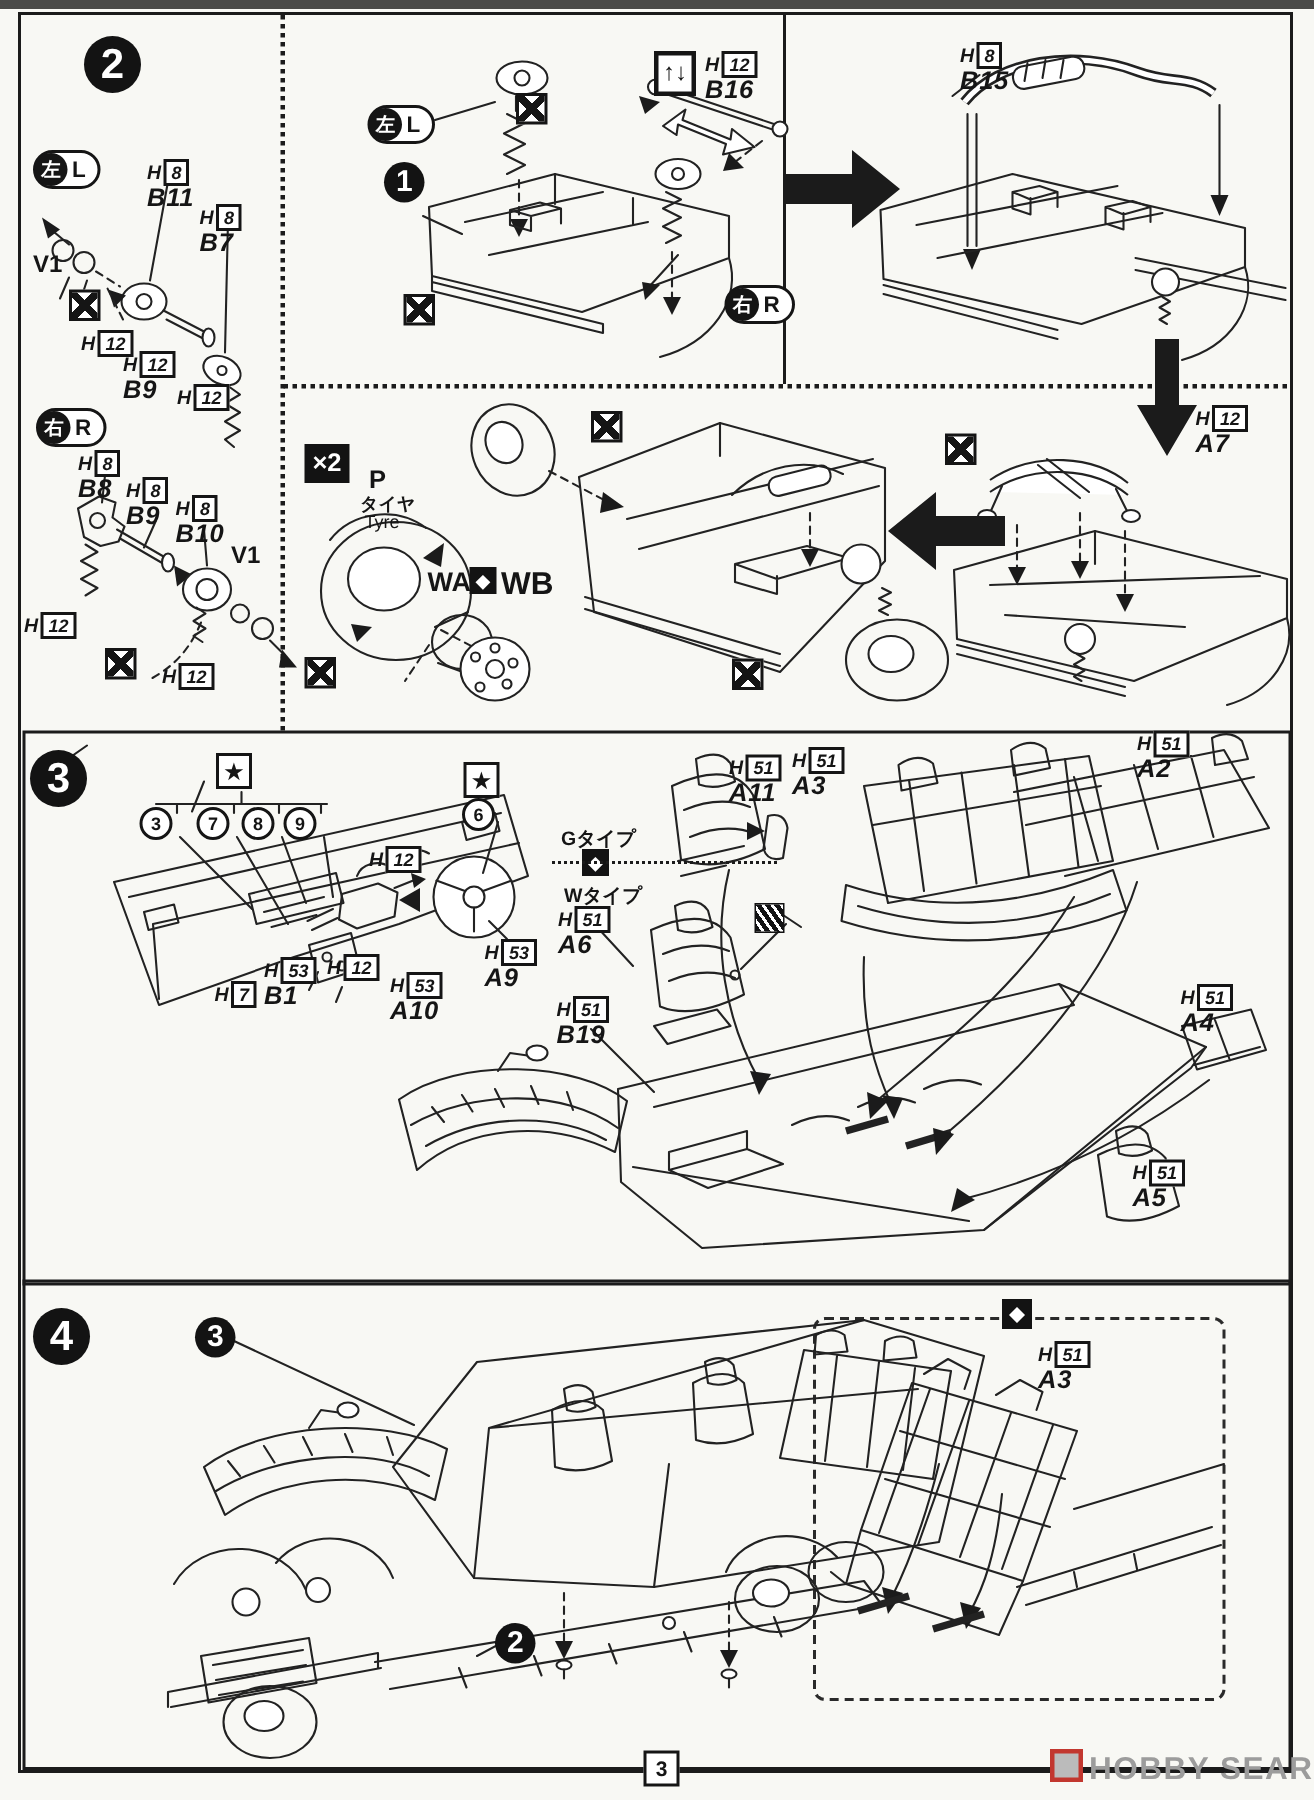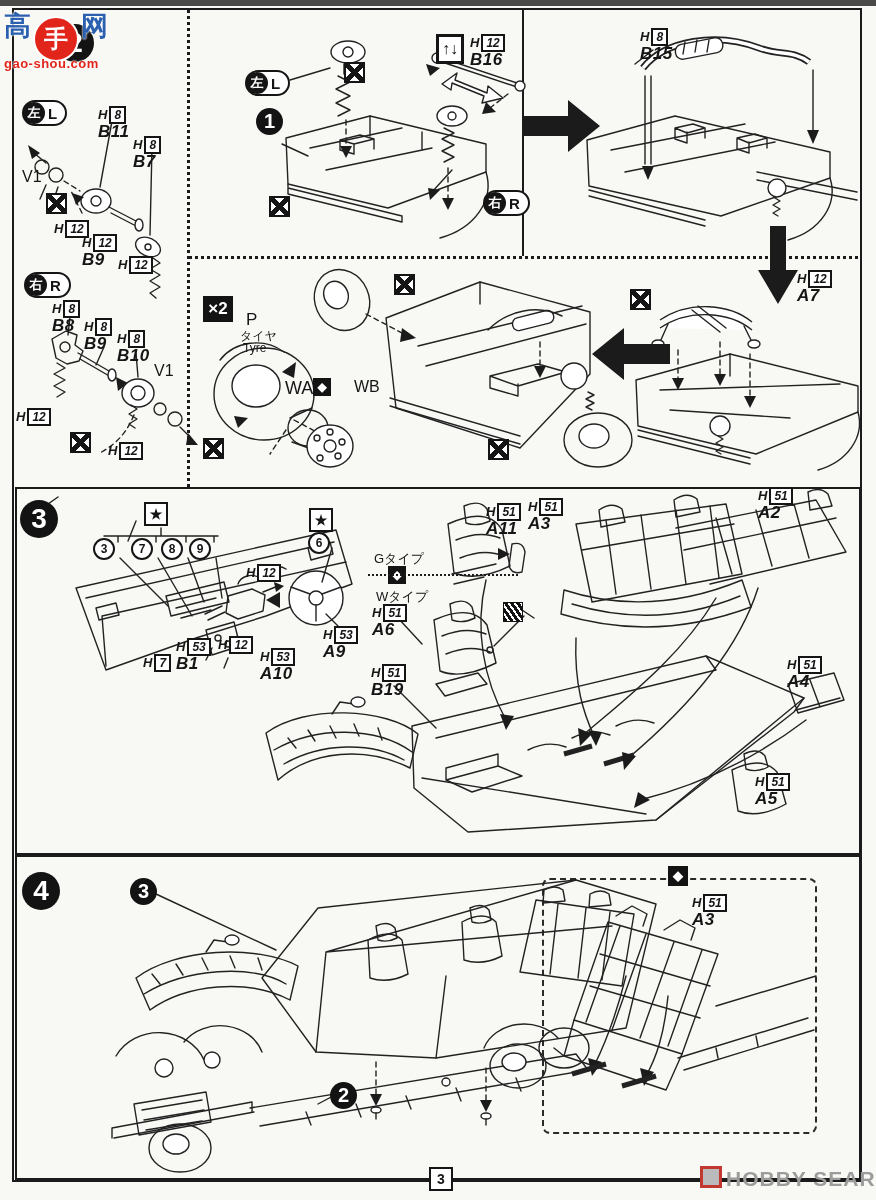--- a/index.html
+++ b/index.html
@@ -44,21 +44,21 @@
           vertical-align:-12px;margin:0 2px;border:2px solid #fff;color:#fff;font-weight:bold;
           font-size:24px;line-height:42px;text-align:center;}
   .wm-url{font-weight:bold;font-size:13px;color:#e1251b;letter-spacing:.5px;margin-top:-6px;
           text-shadow:0 0 2px #fff,0 0 2px #fff;}
   .wm-bot{position:absolute;left:700px;top:1166px;color:#9c9c9c;font-weight:bold;font-size:21px;
           letter-spacing:1px;white-space:nowrap;}
   .wm-bot .hsicon{display:inline-block;width:16px;height:16px;border:3px solid #c2372f;
           background:#bbb;vertical-align:-2px;margin-right:4px;}
   .pagenum{position:absolute;left:429px;top:1167px;width:20px;height:20px;border:2px solid #151515;
           background:#fff;text-align:center;font-weight:bold;font-size:14px;line-height:20px;}
-  .typ{position:absolute;font-weight:normal;font-size:13px;white-space:nowrap;}
+  .typ{position:absolute;font-weight:bold;font-size:13px;white-space:nowrap;}
   svg{position:absolute;overflow:visible;}
   .ln{stroke:#222;fill:none;stroke-width:1.4;stroke-linejoin:round;stroke-linecap:round;}
   .lnb{stroke:#222;fill:#fff;stroke-width:1.4;stroke-linejoin:round;}
   .dash{stroke-dasharray:5 4;}
   .fl{fill:#1b1b1b;stroke:none;}
 </style>
 </head>
 <body>
 
 <div class="page">
@@ -67,24 +67,20 @@
   <div class="frame" style="left:12px;top:8px;width:846px;height:1170px;"></div>
   <div class="frame" style="left:15px;top:487px;width:842px;height:366px;"></div>
   <div class="frame" style="left:15px;top:853px;width:842px;height:323px;"></div>
   <div class="vdots" style="left:187px;top:10px;height:477px;"></div>
   <div class="hdots" style="left:189px;top:256px;width:669px;"></div>
   <div class="vsolid" style="left:522px;top:10px;height:246px;"></div>
   <div class="dashedbox" style="left:542px;top:878px;width:271px;height:252px;"></div>
 
   <div class="stepc big" style="left:56px;top:24px;z-index:1;">2</div>
 
-  <div class="wm-top">
-    <span class="ch">高</span><span class="wm-dot">手</span><span class="ch">网</span>
-    <div class="wm-url">gao-shou.com</div>
-  </div>
 
   <svg style="left:12px;top:95px;" width="176" height="385" viewBox="0 0 176 385">
     <path class="ln" d="M22,58 L34,68"></path>
       <polygon class="fl" points="16,50 28,58 20,64"></polygon>
     <circle class="ln" cx="30" cy="72" r="7"></circle>
       <circle class="ln" cx="44" cy="80" r="7"></circle>
     <path class="ln dash" d="M52,86 L68,96"></path>
     <ellipse class="lnb" cx="84" cy="106" rx="15" ry="12"></ellipse>
       <circle class="ln" cx="84" cy="106" r="5"></circle>
     <path class="ln" d="M34,90 l-6,14 M46,92 l-4,12"></path>
@@ -255,21 +251,21 @@
     <path class="ln" d="M528,178 l5,3 l-7,4 l7,4 l-7,4 l5,3"></path>
     <path class="ln" d="M448,172 L560,200 M448,178 L560,206"></path>
   </svg>
   <div class="blacksq" style="left:203px;top:296px;width:30px;height:26px;font-size:17px;line-height:26px;">×2</div>
   <div class="typ" style="left:246px;top:310px;font-size:17px;">P</div>
   <div class="typ" style="left:240px;top:328px;font-size:12px;">タイヤ</div>
   <div class="typ" style="left:243px;top:341px;font-weight:normal;font-size:12px;">Tyre</div>
   <div class="noglue" style="left:394px;top:274px;"></div>
   <div class="typ" style="left:285px;top:378px;font-size:18px;">WA</div>
   <div class="blacksq" style="left:313px;top:378px;width:18px;height:18px;font-size:12px;line-height:18px;">◆</div>
-  <div class="typ" style="left:354px;top:378px;font-size:16px;">WB</div>
+  <div class="typ" style="left:334px;top:378px;font-size:21px;">WB</div>
   <div class="noglue" style="left:203px;top:438px;"></div>
   <div class="noglue" style="left:488px;top:439px;"></div>
   <div class="noglue" style="left:630px;top:289px;"></div>
   <svg style="left:592px;top:326px;" width="78" height="56" viewBox="0 0 78 56">
     <polygon class="fl" points="78,18 32,18 32,2 0,28 32,54 32,38 78,38"></polygon>
   </svg>
   <div class="plabel" style="left:797px;top:270px;"><span class="h">H</span><span class="cbox">12</span><div class="pcode">A7</div></div>
 
   <svg style="left:16px;top:488px;" width="843" height="365" viewBox="0 0 843 365">
     <path class="ln" d="M88,48 H202 M102,48 v6 M140,48 v6 M170,48 v6 M198,48 v6 M145,40 v8"></path>

